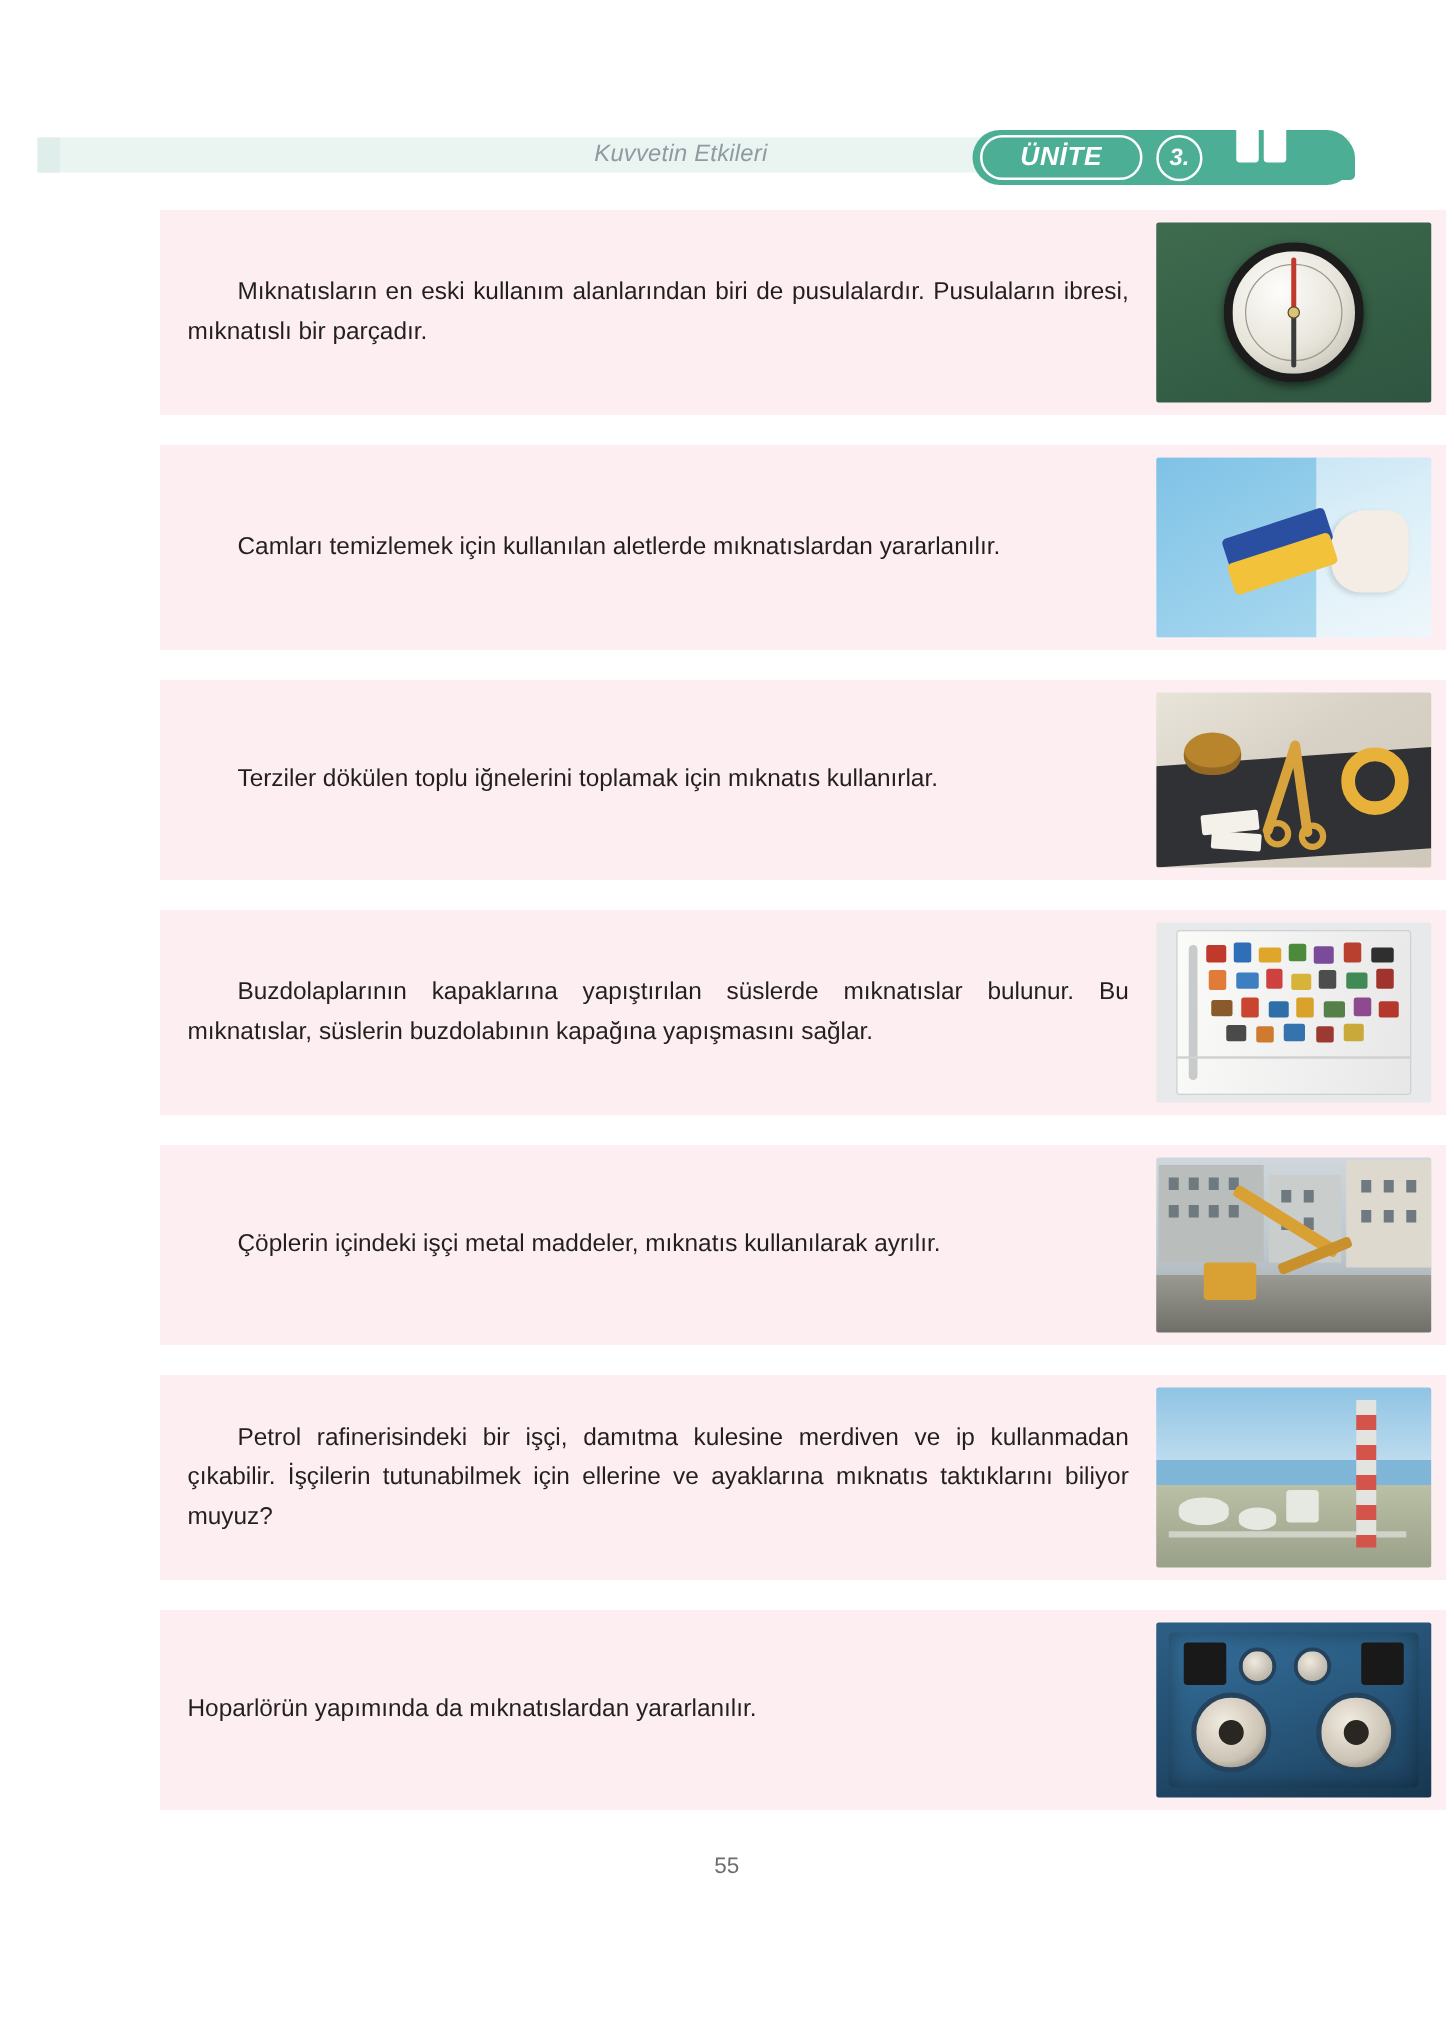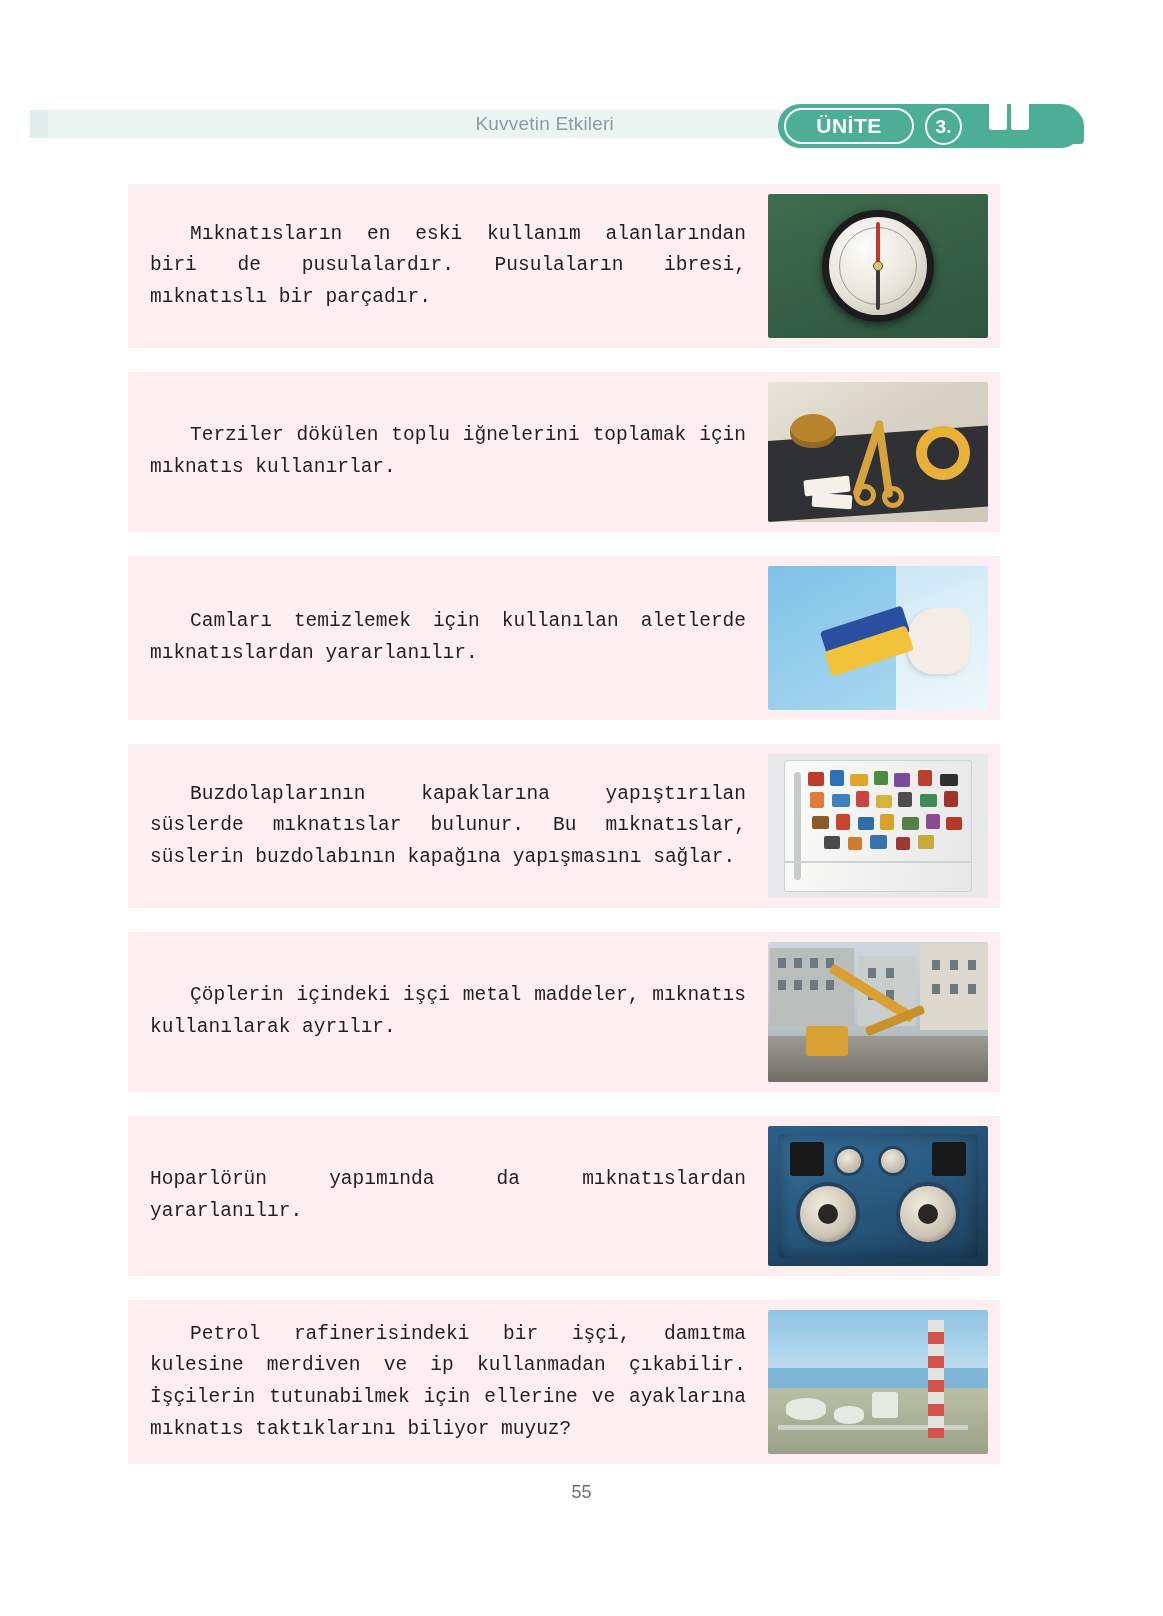--- a/index.html
+++ b/index.html
@@ -15,20 +15,21 @@
     overflow: hidden;
   }
 
   
   .header {
     position: absolute;
     top: 104px;
     left: 0;
     width: 1009px;
     height: 44px;
+    font-style: italic;
   }
   .header-bar {
     position: absolute;
     left: 30px;
     top: 6px;
     width: 1050px;
     height: 28px;
     background: #eaf4f0;
     border-radius: 2px;
   }
@@ -123,23 +124,22 @@
     height: 36px;
     background: #4cae95;
     border-top-right-radius: 18px;
     border-bottom-right-radius: 4px;
   }
 
   
   .content {
     position: absolute;
     left: 128px;
-    top: 184px;
-    width: 872px;
-    font-family: Liberation Mono, monospace;
+    top: 168px;
+    width: 1029px;
   }
   .card {
     position: relative;
     background: #fdeef1;
     margin-bottom: 24px;
     display: flex;
     align-items: stretch;
     min-height: 158px;
   }
   .card-text {
@@ -313,49 +313,49 @@
       <div class="photo ph-compass">
         <div class="dial">
           <div class="needle-r"></div>
           <div class="needle-w"></div>
           <div class="hub"></div>
         </div>
       </div>
     </div>
   </div>
 
+  <div class="card" style="min-height:164px;">
+    <div class="card-text">
+      <p>Camları temizlemek için kullanılan aletlerde mıknatıslardan yararlanılır.</p>
+    </div>
+    <div class="card-media">
+      <div class="photo ph-window">
+        <div class="pane"></div>
+        <div class="hand"></div>
+        <div class="tool-blue"></div>
+        <div class="tool-yellow"></div>
+      </div>
+    </div>
+  </div>
+
   <div class="card" style="min-height:160px;">
     <div class="card-text">
       <p>Terziler dökülen toplu iğnelerini toplamak için mıknatıs kullanırlar.</p>
     </div>
     <div class="card-media">
       <div class="photo ph-tailor">
         <div class="board"></div>
         <div class="spool"></div>
         <div class="sc1"></div>
         <div class="sc2"></div>
         <div class="sc-ring1"></div>
         <div class="sc-ring2"></div>
         <div class="tape"></div>
         <div class="card-w1"></div>
         <div class="card-w2"></div>
-      </div>
-    </div>
-  </div>
-
-  <div class="card" style="min-height:164px;">
-    <div class="card-text">
-      <p>Camları temizlemek için kullanılan aletlerde mıknatıslardan yararlanılır.</p>
-    </div>
-    <div class="card-media">
-      <div class="photo ph-window">
-        <div class="pane"></div>
-        <div class="hand"></div>
-        <div class="tool-blue"></div>
-        <div class="tool-yellow"></div>
       </div>
     </div>
   </div>
 
   <div class="card" style="min-height:164px;">
     <div class="card-text">
       <p>Buzdolaplarının kapaklarına yapıştırılan süslerde mıknatıslar bulunur. Bu mıknatıslar, süslerin buzdolabının kapağına yapışmasını sağlar.</p>
     </div>
     <div class="card-media">
       <div class="photo ph-fridge">
@@ -422,49 +422,49 @@
         <div class="win" style="left:182px;top:42px;"></div>
         <div class="win" style="left:200px;top:42px;"></div>
         <div class="rubble"></div>
         <div class="arm"></div>
         <div class="arm2"></div>
         <div class="cab"></div>
       </div>
     </div>
   </div>
 
+  <div class="card" style="min-height:164px;">
+    <div class="card-text">
+      <p>Petrol rafinerisindeki bir işçi, damıtma kulesine merdiven ve ip kullanmadan çıkabilir. İşçilerin tutunabilmek için ellerine ve ayaklarına mıknatıs taktıklarını biliyor muyuz?</p>
+    </div>
+    <div class="card-media">
+      <div class="photo ph-refinery">
+        <div class="sea"></div>
+        <div class="ground"></div>
+        <div class="pipe"></div>
+        <div class="tank t1"></div>
+        <div class="tank t2"></div>
+        <div class="tank t3"></div>
+        <div class="stack"></div>
+      </div>
+    </div>
+  </div>
+
   <div class="card" style="min-height:160px;">
     <div class="card-text">
       <p style="text-indent:0;">Hoparlörün yapımında da mıknatıslardan yararlanılır.</p>
     </div>
     <div class="card-media">
       <div class="photo ph-speaker">
         <div class="body"></div>
         <div class="blk a"></div>
         <div class="blk b"></div>
         <div class="tw a"></div>
         <div class="tw b"></div>
         <div class="cone l"></div>
         <div class="cone r"></div>
       </div>
     </div>
   </div>
 
-  <div class="card" style="min-height:164px;">
-    <div class="card-text">
-      <p>Petrol rafinerisindeki bir işçi, damıtma kulesine merdiven ve ip kullanmadan çıkabilir. İşçilerin tutunabilmek için ellerine ve ayaklarına mıknatıs taktıklarını biliyor muyuz?</p>
-    </div>
-    <div class="card-media">
-      <div class="photo ph-refinery">
-        <div class="sea"></div>
-        <div class="ground"></div>
-        <div class="pipe"></div>
-        <div class="tank t1"></div>
-        <div class="tank t2"></div>
-        <div class="tank t3"></div>
-        <div class="stack"></div>
-      </div>
-    </div>
-  </div>
-
 </div>
 
 <div class="page-number">55</div>
 
 </body></html>

